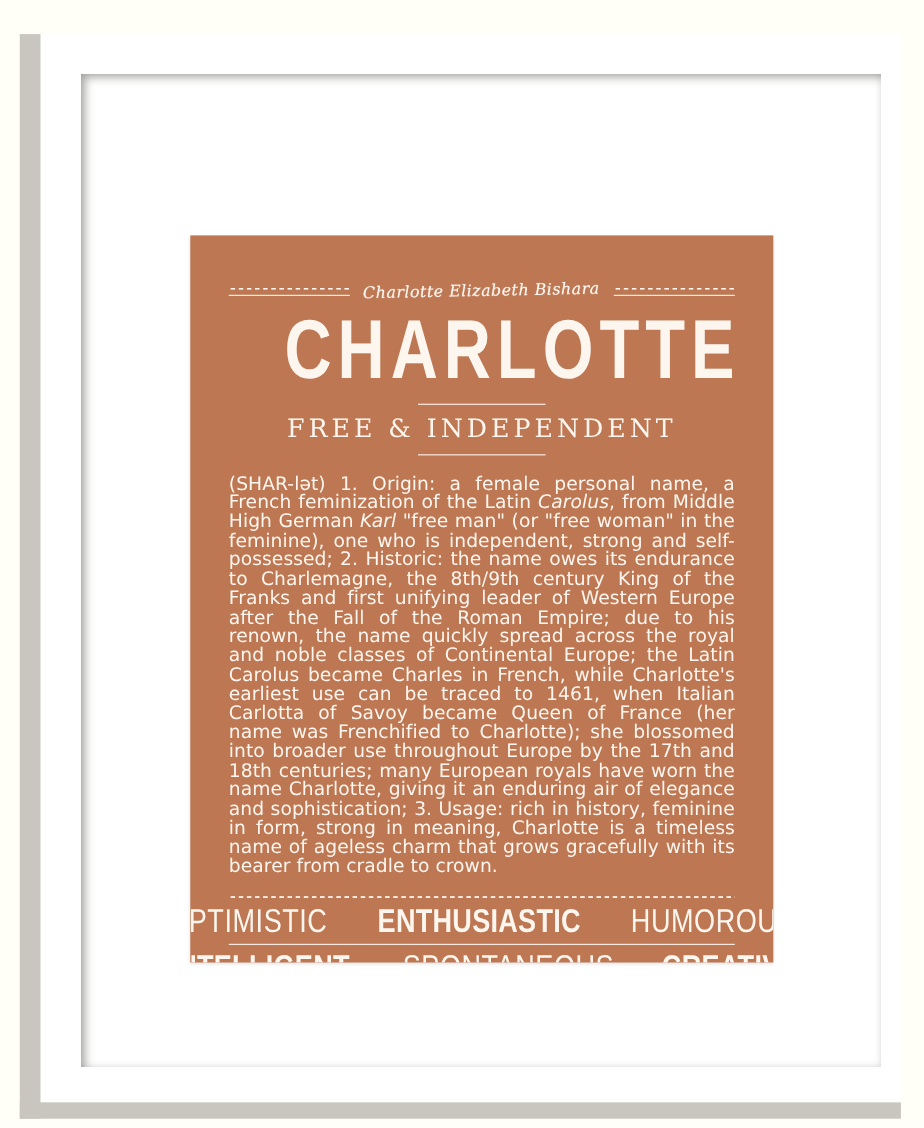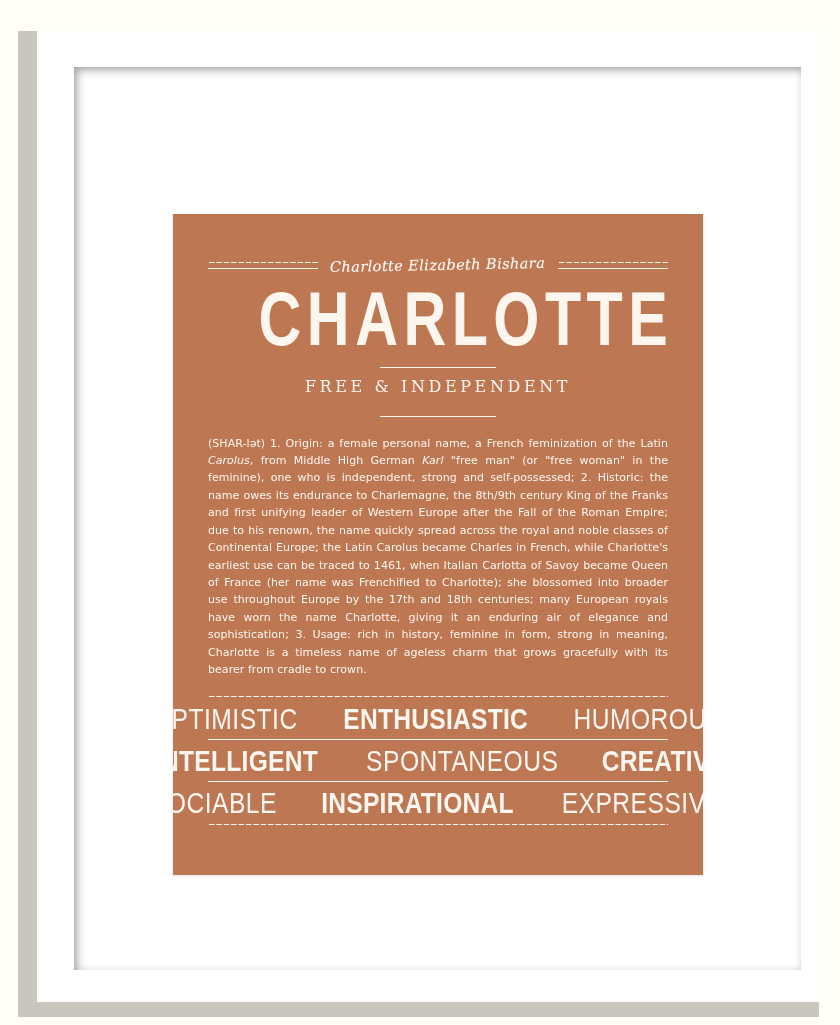--- a/index.html
+++ b/index.html
@@ -136,31 +136,31 @@
     text-align: center;
   }
   .tagline-rule {
     width: 116px;
     height: 1px;
     background: #fdf6ef;
     margin: 0 auto;
   }
   #tagline {
     font-family: "DejaVu Serif", serif;
-    font-size: 16px;
+    font-size: 23px;
     letter-spacing: 3.6px;
-    margin: 9px 0 20px 0;
+    margin: 9px 0 10px 0;
     white-space: nowrap;
   }
 
   
   #description {
     margin-top: 18px;
     font-family: "DejaVu Sans", sans-serif;
-    font-size: 11px;
+    font-size: 17px;
     line-height: 17.4px;
     text-align: justify;
     letter-spacing: 0.05px;
   }
   #description i { font-style: italic; }
 
   
   #traits {
     margin-top: 17px;
   }

